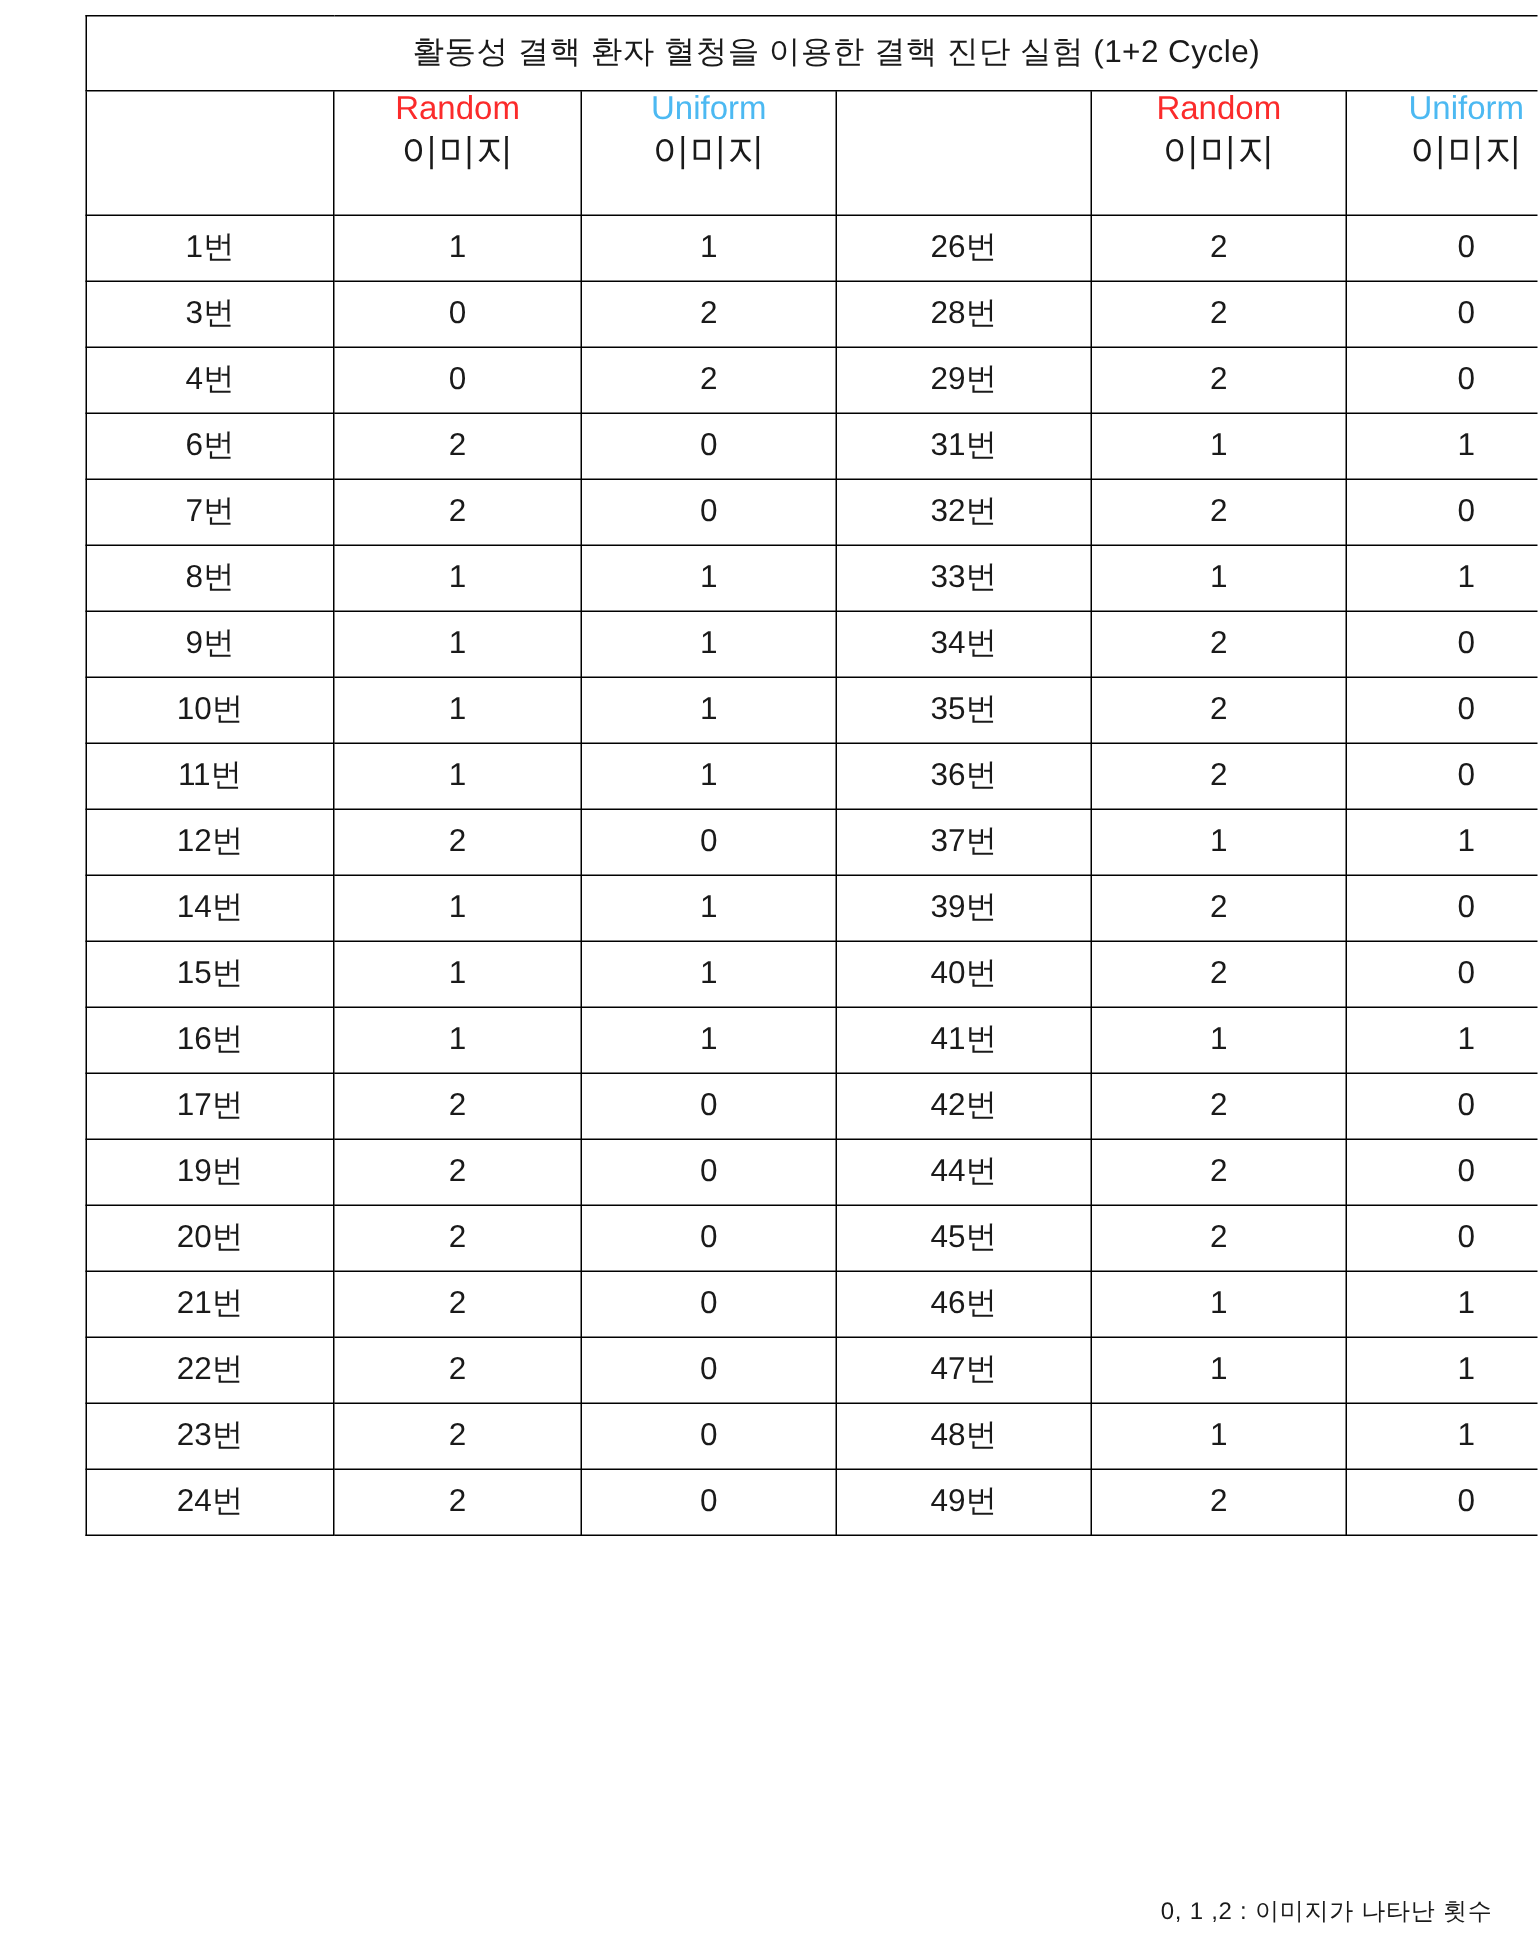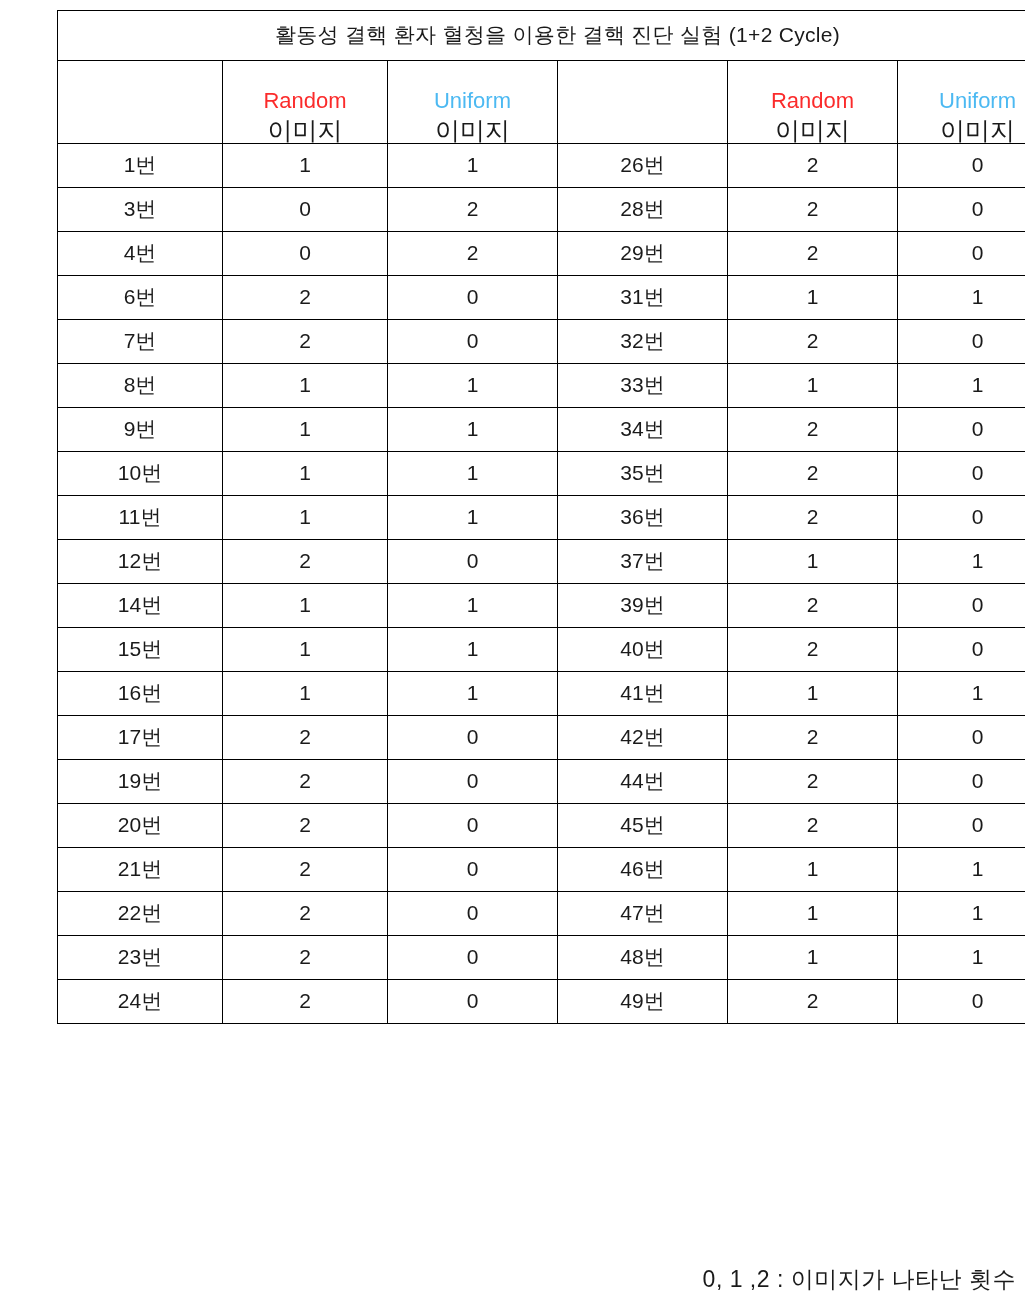--- a/index.html
+++ b/index.html
@@ -59,21 +59,21 @@
   }
 
   tr.head-row td {
     height: 82px;
   }
 
   .head-stack {
     display: flex;
     flex-direction: column;
     align-items: center;
-    justify-content: flex-end;
+    justify-content: flex-start;
     gap: 6px;
     height: 100%;
   }
   .head-top {
     font-size: 22px;
     line-height: 1;
   }
   .head-bottom {
     font-size: 25px;
     line-height: 1;
@@ -85,27 +85,27 @@
   tr.data-row td {
     height: 43px;
   }
 
   td.hl {
     background: #c7d9ec;
   }
 
   .footnote {
     position: absolute;
-    left: 24px;
+    left: 3px;
     top: 1264px;
     width: 1000px;
     text-align: right;
     padding-right: 8px;
     box-sizing: border-box;
-    font-size: 23px;
+    font-size: 16px;
     color: #1a1a1a;
     letter-spacing: 0.5px;
   }
 </style>
 </head>
 <body>
 
 <div class="page">
 
   <table class="grid">

